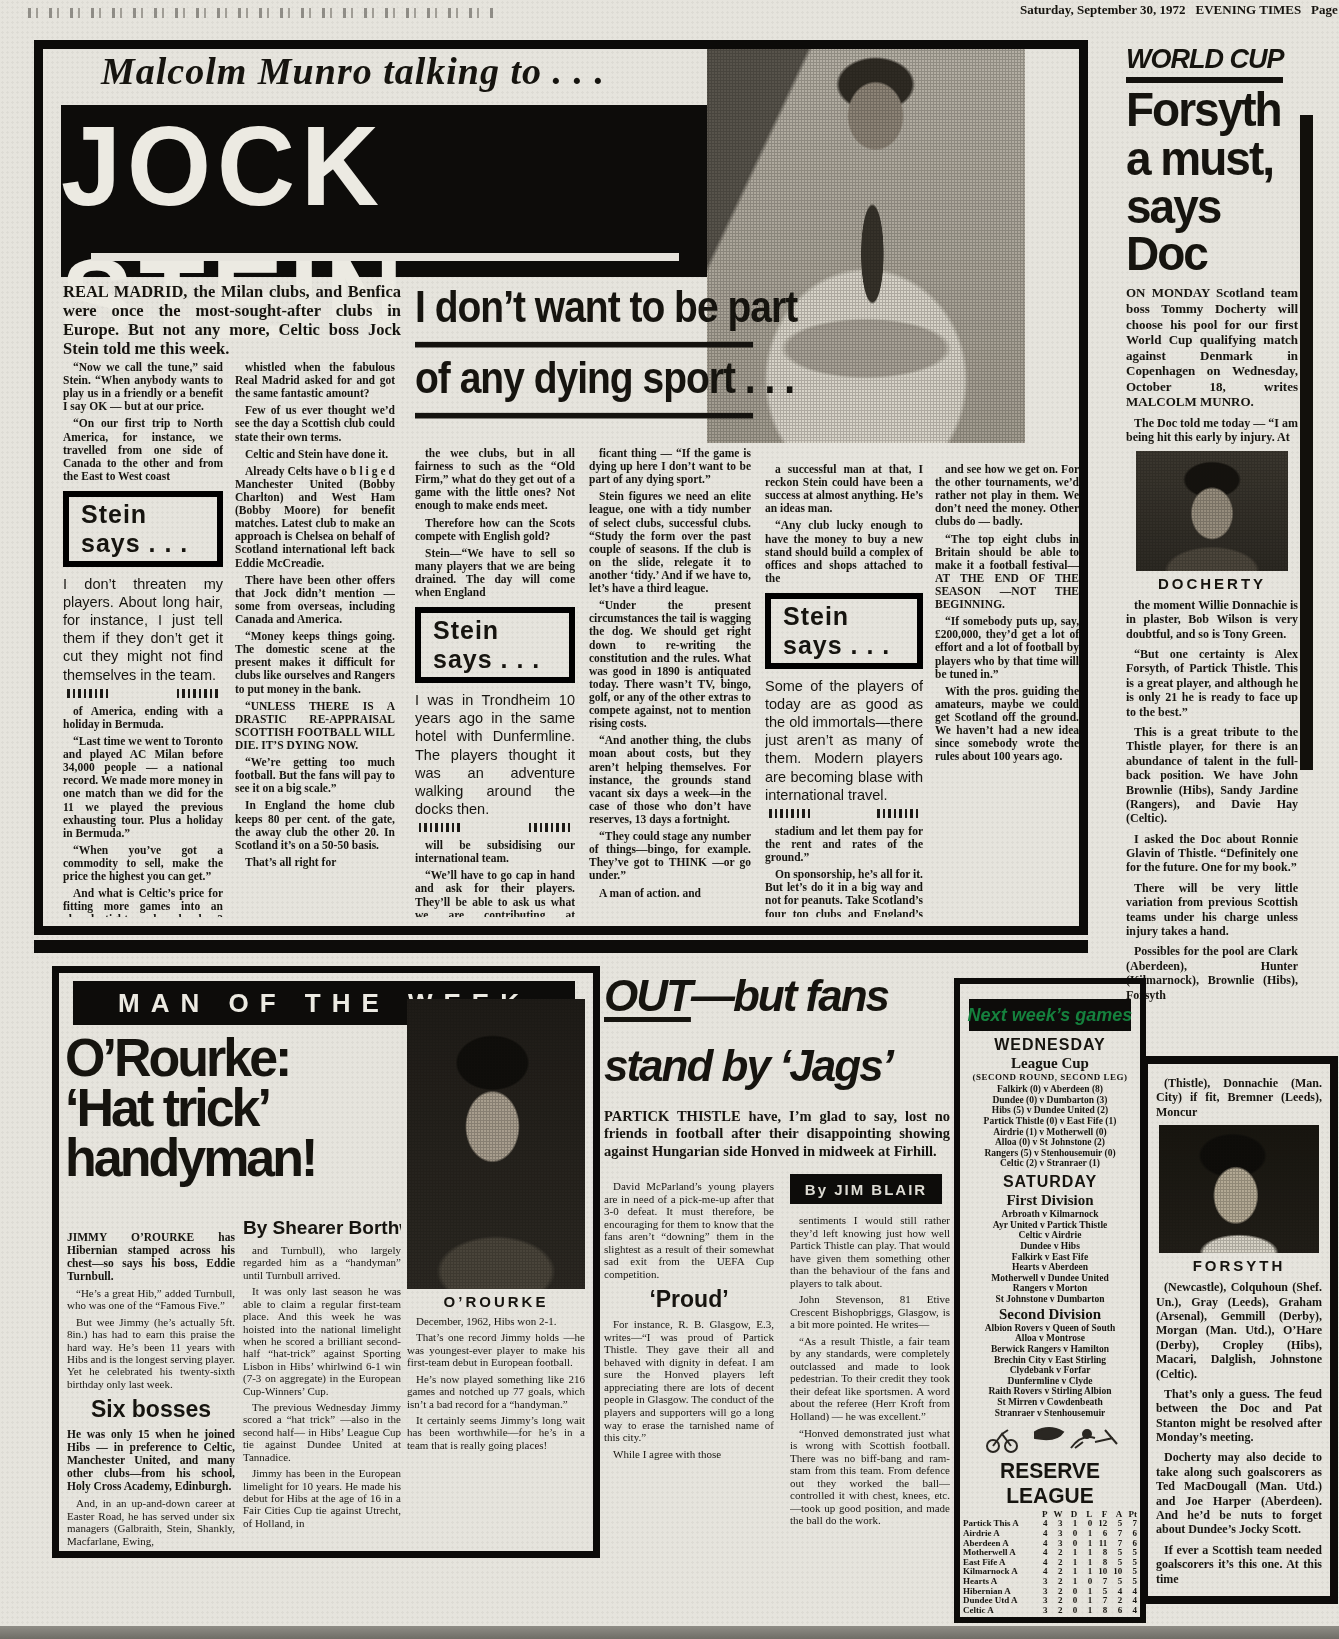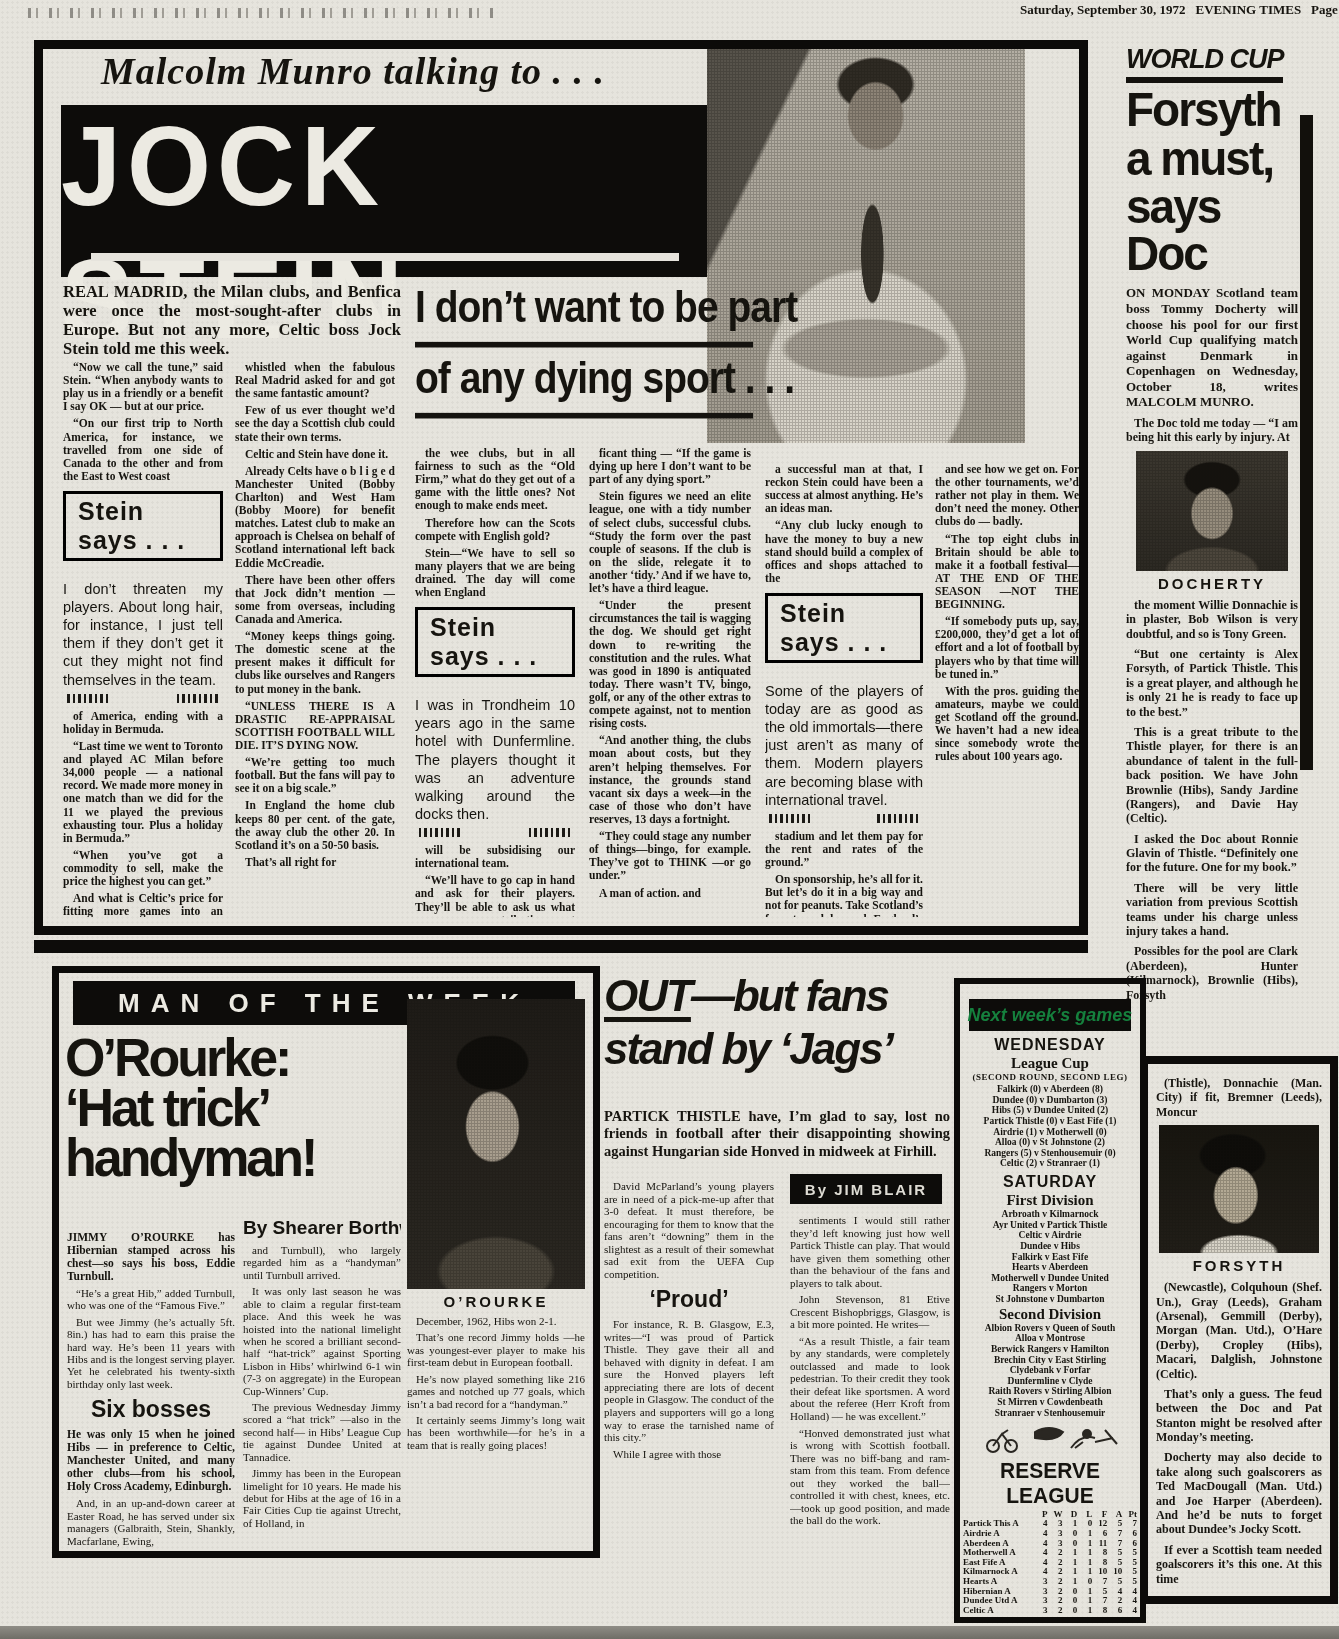--- a/index.html
+++ b/index.html
@@ -25,21 +25,21 @@
   .jock-banner { left:18px; top:56px; width:648px; height:172px; background:#0d0c0a; color:#eceae2;
     display:flex; align-items:flex-start; justify-content:center; }
   .jock-banner .t { font:bold 108px "Liberation Sans", sans-serif; letter-spacing:6px; line-height:1.18; transform:scaleY(1.05); }
   .banner-rule { position:absolute; left:30px; right:30px; bottom:16px; height:8px; background:#e6e4dd; }
 
   .lead { left:20px; top:233px; width:338px; font:bold 16.5px "Liberation Serif", serif; line-height:1.16; text-align:justify; }
 
   .ncol { overflow:hidden; }
   .ncol p { font:bold 11.5px "Liberation Serif", serif; line-height:1.14; text-align:justify; margin-bottom:4px; text-indent:10px; }
   .quote { font:14.5px "Liberation Sans", sans-serif !important; line-height:1.25 !important; text-indent:0 !important; text-align:right; }
-  .stein-box { border:3px solid #000000; width:fit-content; margin:8px auto 19px; padding:3px 12px;
+  .stein-box { border:6px solid #000000; width:fit-content; margin:8px auto 8px; padding:3px 12px;
     font:bold 25px "Liberation Sans", sans-serif; letter-spacing:1px; }
   .divider { display:flex; justify-content:space-between; margin:5px 4px 7px; }
   .divider i { width:42px; height:9px; background:repeating-linear-gradient(90deg,#1c1a16 0 2.5px, transparent 2.5px 5.5px); }
 
   .c1 { left:20px;  top:312px; width:160px; height:556px; }
   .c2 { left:192px; top:312px; width:160px; height:556px; }
   .subhead { left:372px; top:237px; width:338px; }
   .subhead .ln { font:bold 39px "Liberation Sans", sans-serif; letter-spacing:-1px; transform:scaleY(1.12);
     padding-bottom:9px; border-bottom:5px solid #15130f; margin-bottom:13px; white-space:nowrap; }
   .c3 { left:372px; top:398px; width:160px; height:470px; }
@@ -107,21 +107,21 @@
   .m3 { left:348px; top:342px; width:178px; height:232px; }
   .byline { font:bold 19px "Liberation Sans", sans-serif; letter-spacing:0; margin-bottom:5px; white-space:nowrap; }
   .subhead2 { font:bold 23px "Liberation Sans", sans-serif; text-align:center; margin:6px 0 5px; }
   .mow-cap { left:348px; top:320px; width:178px; }
 
   
   .jags { left:604px; top:966px; width:346px; height:658px; overflow:hidden; }
   .jags-h div { font:bold italic 44px "Liberation Sans", sans-serif; letter-spacing:-2px; line-height:1; }
   .jags-h .u { text-decoration:underline; text-decoration-thickness:5px; text-underline-offset:6px; }
   .jags-h { left:0; top:8px; }
-  .jags-h div:nth-child(2) { margin-top:9px; }
+  .jags-h div:nth-child(2) { margin-top:26px; }
   .jags-intro { left:0; top:142px; width:346px; font:bold 14.5px "Liberation Serif", serif; line-height:1.2; text-align:justify; }
   .blair { left:186px; top:208px; width:152px; height:30px; background:#0d0c0a; color:#dedcd4;
     display:flex; align-items:center; justify-content:center; font:bold 15px "Liberation Sans", sans-serif; letter-spacing:2px; }
   .ja { left:0; top:214px; width:170px; height:440px; }
   .jb { left:186px; top:248px; width:160px; height:406px; }
   .jcol p { font:11px "Liberation Serif", serif; line-height:1.14; text-align:justify; margin-bottom:4px; text-indent:9px; }
   .jcol { overflow:hidden; }
 
   
   .fx-box { left:954px; top:978px; width:192px; height:645px; border:6px solid #0c0b09; overflow:hidden; padding:0 3px; }

